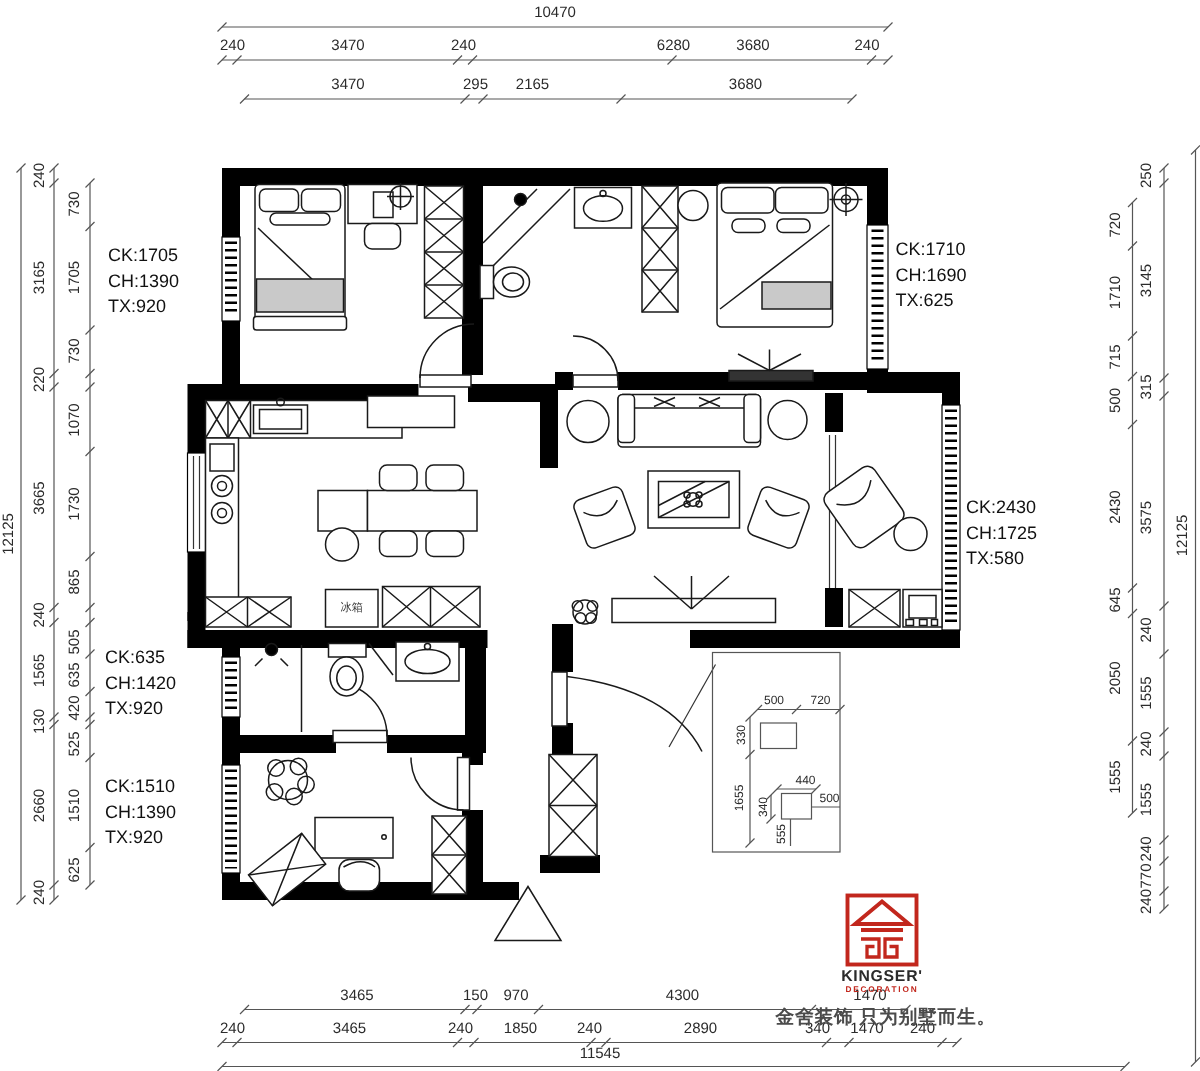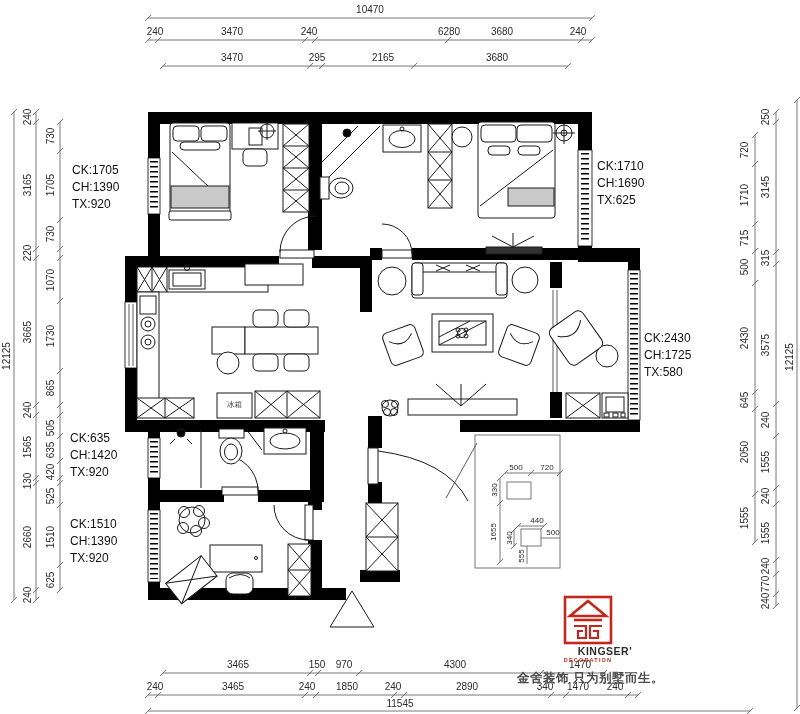--- a/index.html
+++ b/index.html
@@ -17,21 +17,21 @@
   .dim{position:absolute;font-size:10px;color:#2b2b2b;white-space:nowrap;
        transform:translate(-50%,-50%);}
   .dimv{position:absolute;font-size:10px;color:#2b2b2b;white-space:nowrap;
        transform:translate(-50%,-50%) rotate(-90deg);}
   .dims{font-size:8px;}
   .wlabel{position:absolute;font-size:12px;line-height:17px;color:#111;
        white-space:pre-line;}
   .ra{text-align:left;}
   .fridge{position:absolute;font-size:7.5px;color:#333;text-align:center;}
   .brandname{position:absolute;font-size:10.5px;font-weight:bold;letter-spacing:.5px;
-       color:#2b2b2b;text-align:center;margin-left:17px;}
+       color:#2b2b2b;text-align:center;}
   .brandsub{position:absolute;font-size:5.5px;font-weight:bold;letter-spacing:1.2px;
        color:#c2271d;text-align:center;}
   .slogan{position:absolute;font-size:12.5px;font-weight:bold;color:#4b4b4b;
        letter-spacing:.5px;white-space:nowrap;}
 </style>
 </head>
 <body>
 
 <div id="stage">
 
@@ -312,21 +312,21 @@
 <div>
   <span class="dim" style="left:370px;top:9px">10470</span>
   <span class="dim" style="left:155px;top:31px">240</span>
   <span class="dim" style="left:232px;top:31px">3470</span>
   <span class="dim" style="left:309px;top:31px">240</span>
   <span class="dim" style="left:449px;top:31px">6280</span>
   <span class="dim" style="left:502px;top:31px">3680</span>
   <span class="dim" style="left:578px;top:31px">240</span>
   <span class="dim" style="left:232px;top:57px">3470</span>
   <span class="dim" style="left:317px;top:57px">295</span>
-  <span class="dim" style="left:383px;top:57px">2165</span>
+  <span class="dim" style="left:355px;top:57px">2165</span>
   <span class="dim" style="left:497px;top:57px">3680</span>
 </div>
 
 <div>
   <span class="dim" style="left:238px;top:664px">3465</span>
   <span class="dim" style="left:317px;top:664px">150</span>
   <span class="dim" style="left:344px;top:664px">970</span>
   <span class="dim" style="left:455px;top:664px">4300</span>
   <span class="dim" style="left:580px;top:664px">1470</span>
   <span class="dim" style="left:155px;top:686px">240</span>

